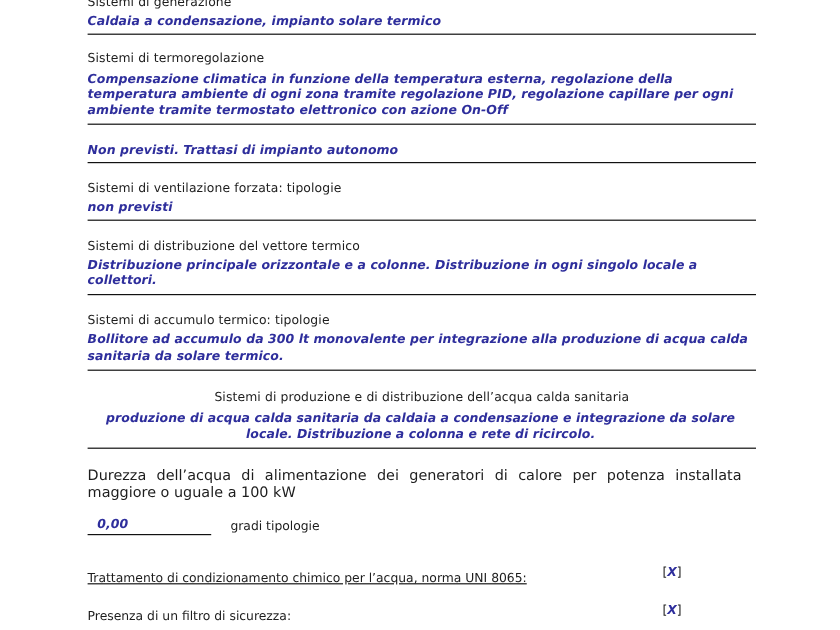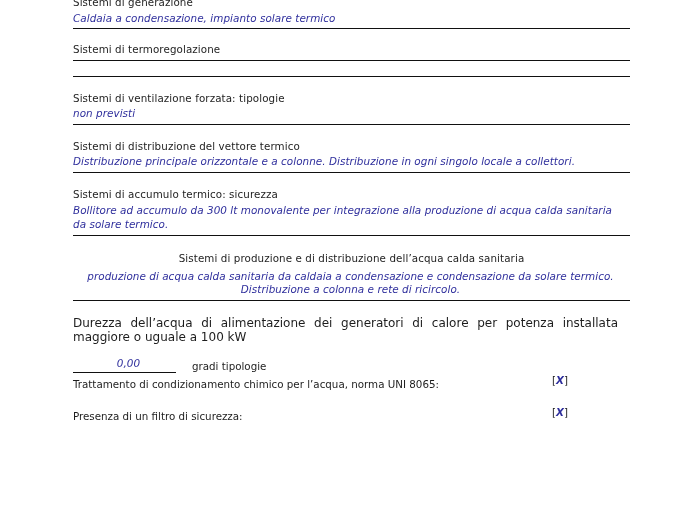--- a/index.html
+++ b/index.html
@@ -52,21 +52,21 @@
     font-weight: normal;
     font-style: normal;
     letter-spacing: 0.01em;
     white-space: pre-wrap;
   }
 
   .value {
     font-size: 10.4px;
     line-height: 13.4px;
     color: #2e2e9c;
-    font-weight: normal;
+    font-weight: bold;
     font-style: italic;
     letter-spacing: 0.005em;
     white-space: pre-wrap;
   }
 
   
   .hardness-text {
     font-size: 12px;
     line-height: 13.8px;
     color: #1d1d1d;
@@ -79,21 +79,20 @@
     display: flex;
     align-items: flex-end;
     margin-top: 7px;
   }
   .hardness-input {
     width: 103px;
     border-bottom: 1.4px solid #111111;
     padding-left: 8px;
     padding-bottom: 1px;
     box-sizing: border-box;
-    text-align: center;
   }
   .hardness-input .value {
     font-size: 10.4px;
     line-height: 12px;
   }
   .hardness-unit {
     font-size: 10.3px;
     line-height: 12px;
     color: #1d1d1d;
     padding-left: 16px;
@@ -129,62 +128,64 @@
   <div class="col">
 
     <div class="section" style="margin-top:-4px;">
       <div class="label">Sistemi di generazione</div>
       <div class="value" style="margin-top:2px;">Caldaia a condensazione, impianto solare termico</div>
       <hr class="rule" style="margin-top:3px;">
     </div>
 
     <div class="section" style="margin-top:14px;">
       <div class="label">Sistemi di termoregolazione</div>
+      <div class="value" style="margin-top:3px; width:548px;">Compensazione climatica in funzione della temperatura esterna, regolazione della temperatura ambiente di ogni zona tramite regolazione PID, regolazione capillare per ogni ambiente tramite termostato elettronico con azione On-Off</div>
       <hr class="rule" style="margin-top:3px;">
     </div>
 
     <div class="section" style="margin-top:15px;">
+      <div class="value" style="margin-top:2px;">Non previsti. Trattasi di impianto autonomo</div>
       <hr class="rule" style="margin-top:3px;">
     </div>
 
     <div class="section" style="margin-top:15px;">
       <div class="label">Sistemi di ventilazione forzata: tipologie</div>
       <div class="value" style="margin-top:2px;">non previsti</div>
       <hr class="rule" style="margin-top:3px;">
     </div>
 
     <div class="section" style="margin-top:15px;">
       <div class="label">Sistemi di distribuzione del vettore termico</div>
       <div class="value" style="margin-top:2px; width:552px;">Distribuzione principale orizzontale e a colonne. Distribuzione in ogni singolo locale a collettori.</div>
       <hr class="rule" style="margin-top:3px;">
     </div>
 
     <div class="section" style="margin-top:15px;">
-      <div class="label">Sistemi di accumulo termico: sicurezza</div>
+      <div class="label">Sistemi di accumulo termico: tipologie</div>
       <div class="value" style="margin-top:3px; width:552px;">Bollitore ad accumulo da 300 lt monovalente per integrazione alla produzione di acqua calda sanitaria da solare termico.</div>
       <hr class="rule" style="margin-top:4px;">
     </div>
 
     <div class="section" style="margin-top:16px;text-align:center;">
       <div class="label">Sistemi di produzione e di distribuzione dell’acqua calda sanitaria</div>
-      <div class="value" style="margin-top:4px; width:555px;">produzione di acqua calda sanitaria da caldaia a condensazione e condensazione da solare termico. Distribuzione a colonna e rete di ricircolo.</div>
+      <div class="value" style="margin-top:4px; width:555px;">produzione di acqua calda sanitaria da caldaia a condensazione e integrazione da solare locale. Distribuzione a colonna e rete di ricircolo.</div>
       <hr class="rule" style="margin-top:4px;">
     </div>
 
     <div class="section" style="margin-top:16px;">
       <div class="hardness-text">Durezza dell’acqua di alimentazione dei generatori di calore per potenza installata maggiore o uguale a 100 kW</div>
       <div class="hardness-field-row">
         <div class="hardness-input">
           <span class="value">0,00</span>
         </div>
         <div class="hardness-unit">gradi tipologie</div>
       </div>
     </div>
 
-    <div class="check-row-wrap" style="">
+    <div class="check-row-wrap" style="margin-top:24px;text-decoration:underline;">
       <span class="check-label">Trattamento di condizionamento chimico per l’acqua, norma UNI 8065:</span>
       <span class="check-box"><span>[</span><span class="mark">X</span><span>]</span></span>
     </div>
 
     <div class="check-row-wrap" style="margin-top:13px;">
       <span class="check-label">Presenza di un filtro di sicurezza:</span>
       <span class="check-box"><span>[</span><span class="mark">X</span><span>]</span></span>
     </div>
 
   </div>

